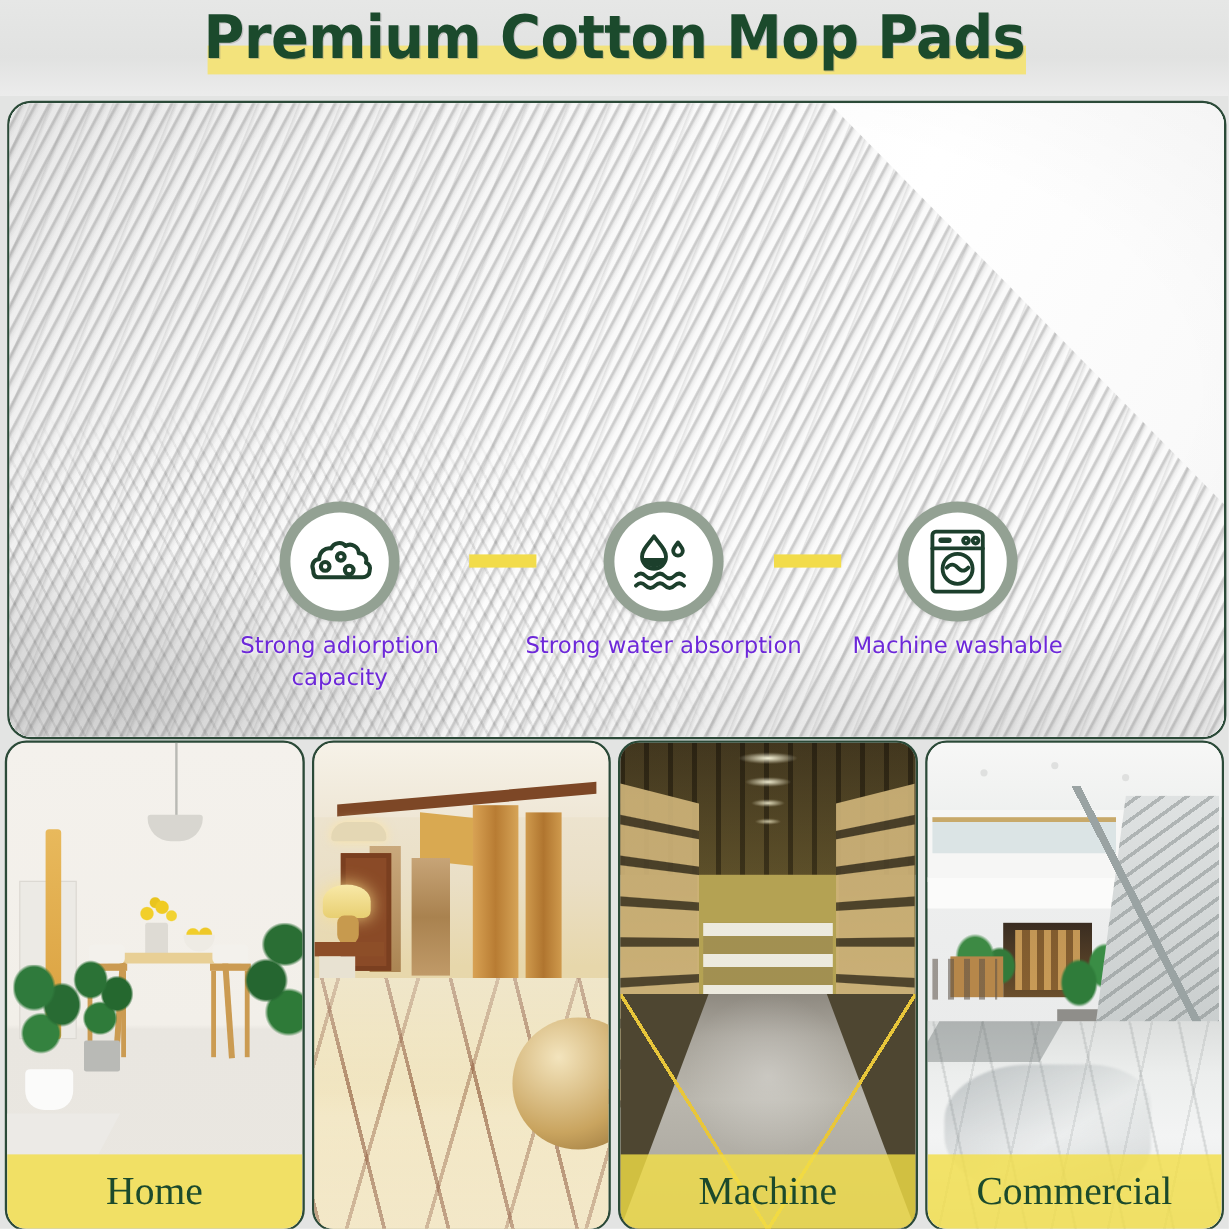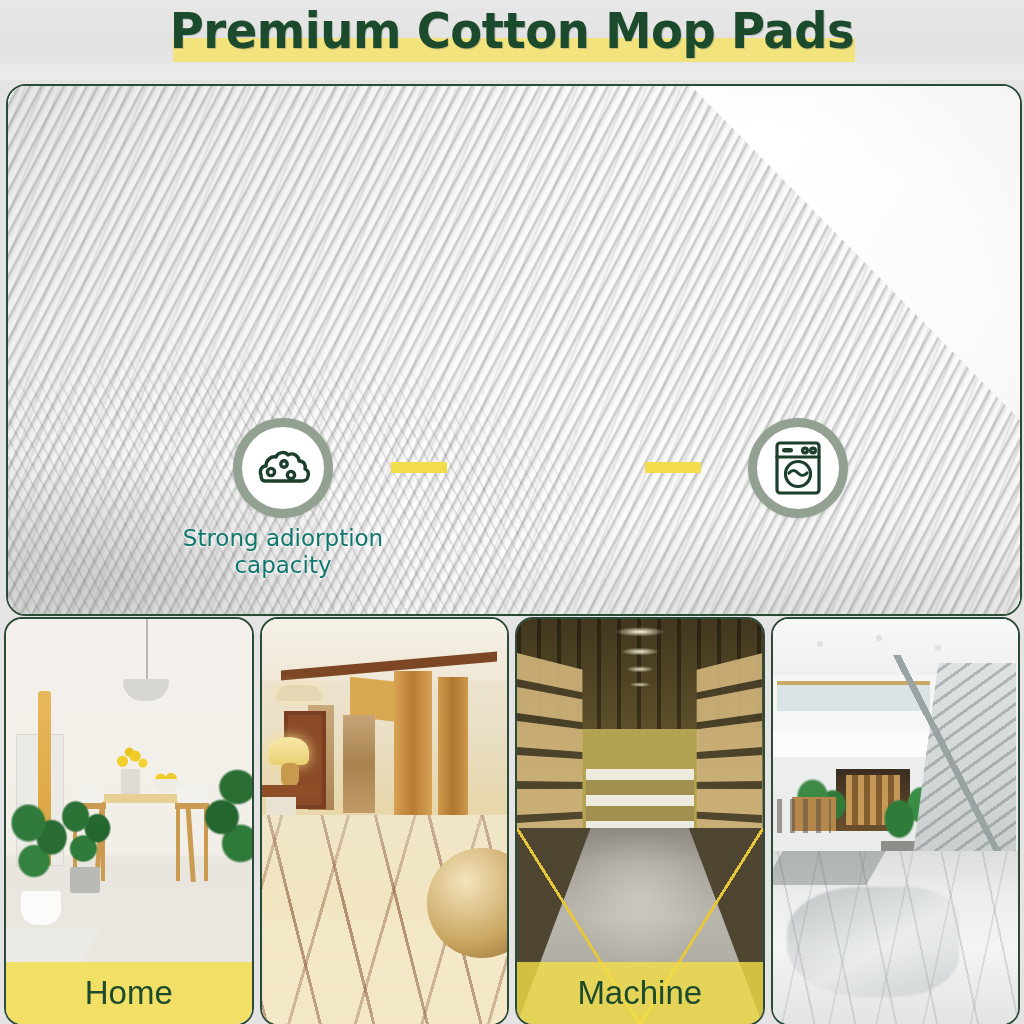--- a/index.html
+++ b/index.html
@@ -118,22 +118,22 @@
     border-radius:50%;
     background:#ffffff;
     border:9px solid rgba(106,125,106,.72);
     box-sizing:border-box;
     display:flex;align-items:center;justify-content:center;
     box-shadow:0 1px 3px rgba(0,0,0,.10);
   }
   .badge svg{display:block;}
   .feature-label{
     margin-top:7px;
-    font-size:23px;line-height:27px;
-    color:#0f766e;
+    font-size:19px;line-height:27px;
+    color:#6d28d9;
     font-family:"DejaVu Sans", sans-serif;
     text-shadow:0 1px 2px rgba(255,255,255,.85), 0 0 6px rgba(255,255,255,.9);
   }
   .connector{
     position:absolute;top:44px;width:56px;height:11px;
     background:#f2dc4a;
   }
   .c1{left:383px;} .c2{left:637px;}
   
   .thumbs{
@@ -146,21 +146,21 @@
     border-radius:18px;
     overflow:hidden;
     background:#ddd;
   }
   .thumb-photo{position:absolute;inset:0;}
   .thumb-caption{
     position:absolute;left:0;bottom:0;width:100%;height:62px;
     background:rgba(243,222,70,.80);
     display:flex;align-items:center;justify-content:center;
     font-size:33px;color:#1b4a2c;
-    font-family:Liberation Sans, sans-serif;
+    font-family:Liberation Serif, serif;
   }
   
   .sc-home{
     background:linear-gradient(180deg,#f4f1ec 0%,#f2efe9 58%,#e9e6e0 59%,#eae7e1 100%);
   }
   .h-lamp-cord{position:absolute;left:57%;top:0;width:2px;height:62px;background:#b9b9b4;}
   .h-lamp{position:absolute;left:50%;top:60px;width:46px;height:22px;margin-left:-6px;
     background:#d8d6d0;border-radius:3px 3px 22px 22px;}
   .h-table{position:absolute;left:34%;top:175px;width:46%;height:9px;background:#e8cf95;border-radius:2px;}
   .h-leg1{position:absolute;left:37%;top:183px;width:5px;height:80px;background:#cb9b52;transform:rotate(4deg);}
@@ -333,35 +333,50 @@
             <path d="M6 30c-2-5 1-9 5-9 0-6 5-10 10-9 2-5 9-6 12-2 5-3 11 1 11 6 5 0 7 4 6 8 3 1 4 4 3 7 0 3-3 5-6 5H10c-3 0-4-3-4-6z"></path>
             <circle cx="16" cy="27" r="3.6"></circle>
             <circle cx="29" cy="19" r="3.2"></circle>
             <circle cx="36" cy="30" r="3.6"></circle>
           </svg>
         </span>
       </div>
       <div class="feature-label">Strong adiorption capacity</div>
     </div>
 
+    <div class="feature f2">
+      <div class="badge">
+        <span>
+          <svg width="58" height="50" viewBox="0 0 58 50" fill="none" stroke="#1c3f2c" stroke-width="3.2" stroke-linejoin="round" stroke-linecap="round">
+            <path d="M21 4c5 7 10 11 10 17a10 10 0 0 1-20 0c0-6 5-10 10-17z"></path>
+            <path d="M11.4 22c1.6 5 5.2 7.6 9.6 7.6S29 27 30.6 22z" fill="#1c3f2c" stroke="none"></path>
+            <path d="M41 9c2 3 4 4.5 4 7a4 4 0 0 1-8 0c0-2.5 2-4 4-7z"></path>
+            <path d="M6 37q4-4 8 0t8 0 8 0 8 0 8 0"></path>
+            <path d="M6 45q4-4 8 0t8 0 8 0 8 0 8 0"></path>
+          </svg>
+        </span>
+      </div>
+      <div class="feature-label">Strong water absorption</div>
+    </div>
 
     <div class="feature f3">
       <div class="badge">
         <span>
           <svg width="52" height="56" viewBox="0 0 52 56" fill="none" stroke="#1c3f2c" stroke-width="3.2" stroke-linejoin="round" stroke-linecap="round">
             <rect x="5" y="3" width="42" height="50" rx="3"></rect>
             <line x1="5" y1="17" x2="47" y2="17"></line>
             <rect x="10" y="8" width="11" height="4.5" rx="2.2" fill="#1c3f2c" stroke="none"></rect>
             <circle cx="33" cy="10.5" r="2.4"></circle>
             <circle cx="41" cy="10.5" r="2.4"></circle>
             <circle cx="26" cy="34" r="12.5"></circle>
             <path d="M17 33q4.5-5 9 0t9 0"></path>
           </svg>
         </span>
       </div>
+      <div class="feature-label">Machine washable</div>
     </div>
 
   </div>
 </div>
 
 <div class="thumbs">
 
   <div class="thumb">
     <div class="thumb-photo sc-home">
       <div class="h-shelf"></div>
@@ -455,15 +470,16 @@
       <div class="cm-plants"></div>
       <div class="cm-planter"></div>
       <div class="cm-esc"></div>
       <div class="cm-steps"></div>
       <div class="cm-escrail"></div>
       <div class="cm-floor"></div>
       <div class="cm-tiles"></div>
       <div class="cm-dark"></div>
       <div class="cm-refl"></div>
     </div>
+    <div class="thumb-caption">Commercial</div>
   </div>
 
 </div>
 
 </body></html>

